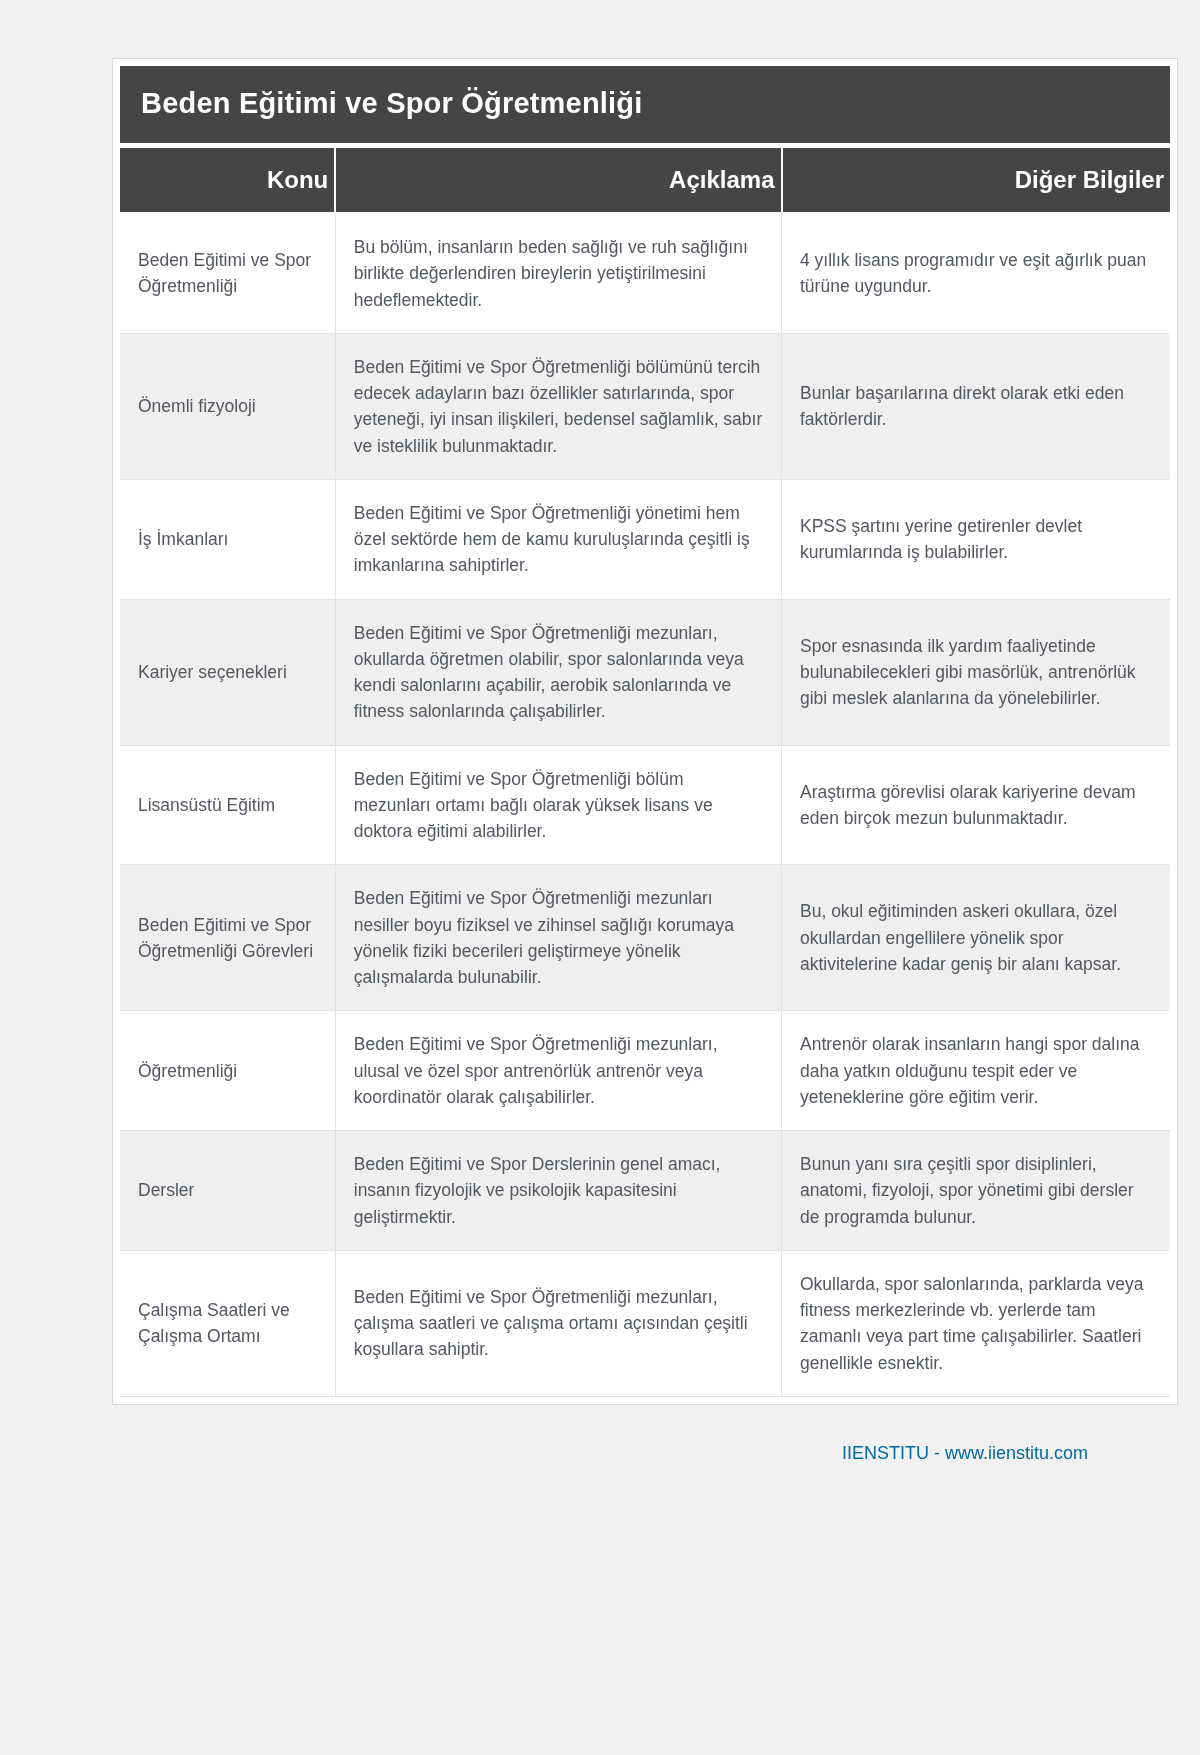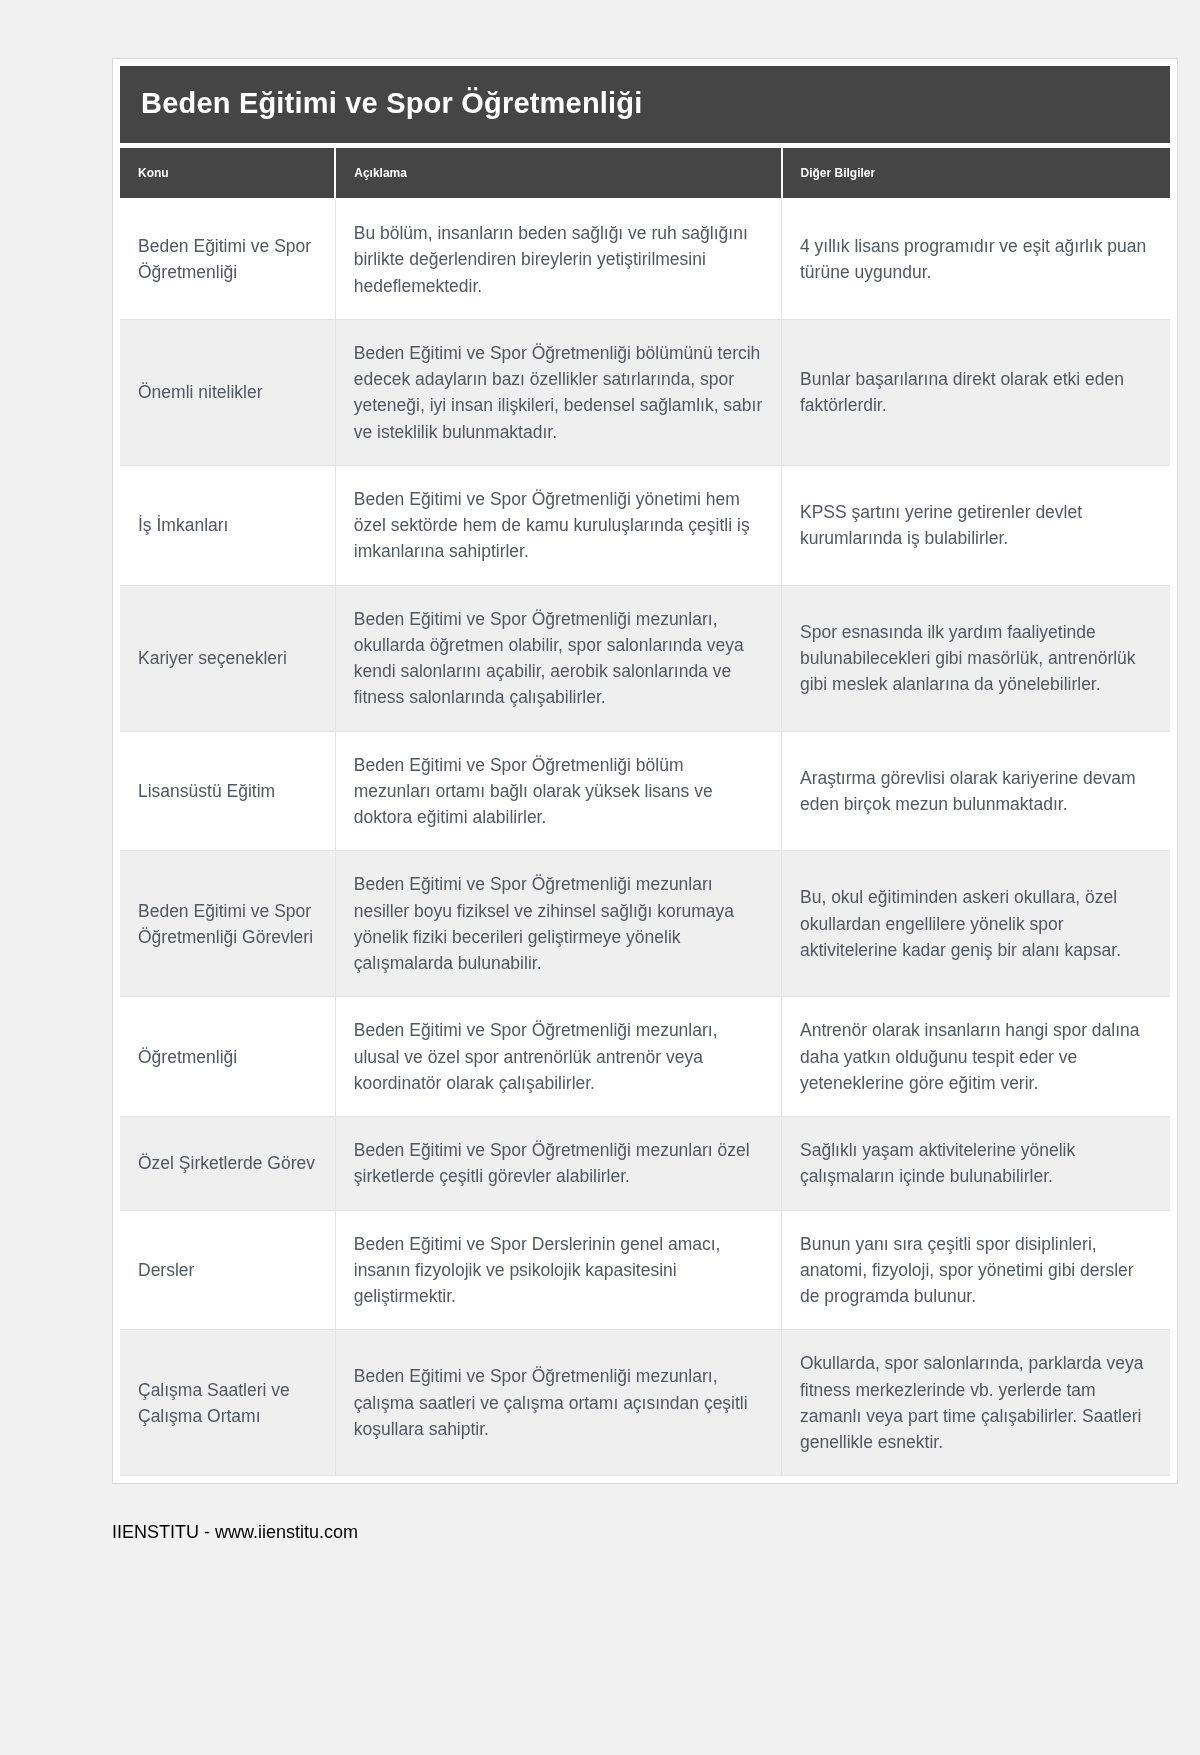--- a/index.html
+++ b/index.html
@@ -36,43 +36,43 @@
     width: 100%;
     border-collapse: collapse;
     table-layout: fixed;
   }
   table.info-table col.c1 { width: 20.5%; }
   table.info-table col.c2 { width: 42.5%; }
   table.info-table col.c3 { width: 37%; }
   table.info-table th {
     background: #454545;
     color: #ffffff;
-    font-size: 12px;
+    font-size: 24px;
     font-weight: bold;
-    text-align: left;
-    padding: 18px 18px;
+    text-align: right;
+    padding: 18px 6px;
     border: 2px solid #fdfdfd;
   }
   table.info-table th:first-child { border-left: none; }
   table.info-table th:last-child { border-right: none; }
   table.info-table td {
     color: #53575e;
     font-size: 17.5px;
     line-height: 1.5;
     vertical-align: middle;
     padding: 20px 18px;
     border: 1px solid #e3e3e3;
   }
   table.info-table td:first-child { border-left: none; }
   table.info-table td:last-child { border-right: none; margin-top: 36px; }
   table.info-table tbody tr:nth-child(odd)  { background: #ffffff; }
   table.info-table tbody tr:nth-child(even) { background: #efefef; }
   .footer {
-    text-align: left;
-    color: #000000;
+    text-align: right;
+    color: #0369a1;
     font-size: 18px;
     margin-top: 38px;
     padding-bottom: 40px;
   }
 </style>
 </head>
 <body>
 
 <div class="page">
   <div class="card">
@@ -90,21 +90,21 @@
           <th>Diğer Bilgiler</th>
         </tr>
       </thead>
       <tbody>
           <tr>
             <td>Beden Eğitimi ve Spor Öğretmenliği</td>
             <td>Bu bölüm, insanların beden sağlığı ve ruh sağlığını birlikte değerlendiren bireylerin yetiştirilmesini hedeflemektedir.</td>
             <td>4 yıllık lisans programıdır ve eşit ağırlık puan türüne uygundur.</td>
           </tr>
           <tr>
-            <td>Önemli nitelikler</td>
+            <td>Önemli fizyoloji</td>
             <td>Beden Eğitimi ve Spor Öğretmenliği bölümünü tercih edecek adayların bazı özellikler satırlarında, spor yeteneği, iyi insan ilişkileri, bedensel sağlamlık, sabır ve isteklilik bulunmaktadır.</td>
             <td>Bunlar başarılarına direkt olarak etki eden faktörlerdir.</td>
           </tr>
           <tr>
             <td>İş İmkanları</td>
             <td>Beden Eğitimi ve Spor Öğretmenliği yönetimi hem özel sektörde hem de kamu kuruluşlarında çeşitli iş imkanlarına sahiptirler.</td>
             <td>KPSS şartını yerine getirenler devlet kurumlarında iş bulabilirler.</td>
           </tr>
           <tr>
             <td>Kariyer seçenekleri</td>
@@ -120,25 +120,20 @@
             <td>Beden Eğitimi ve Spor Öğretmenliği Görevleri</td>
             <td>Beden Eğitimi ve Spor Öğretmenliği mezunları nesiller boyu fiziksel ve zihinsel sağlığı korumaya yönelik fiziki becerileri geliştirmeye yönelik çalışmalarda bulunabilir.</td>
             <td>Bu, okul eğitiminden askeri okullara, özel okullardan engellilere yönelik spor aktivitelerine kadar geniş bir alanı kapsar.</td>
           </tr>
           <tr>
             <td>Öğretmenliği</td>
             <td>Beden Eğitimi ve Spor Öğretmenliği mezunları, ulusal ve özel spor antrenörlük antrenör veya koordinatör olarak çalışabilirler.</td>
             <td>Antrenör olarak insanların hangi spor dalına daha yatkın olduğunu tespit eder ve yeteneklerine göre eğitim verir.</td>
           </tr>
           <tr>
-            <td>Özel Şirketlerde Görev</td>
-            <td>Beden Eğitimi ve Spor Öğretmenliği mezunları özel şirketlerde çeşitli görevler alabilirler.</td>
-            <td>Sağlıklı yaşam aktivitelerine yönelik çalışmaların içinde bulunabilirler.</td>
-          </tr>
-          <tr>
             <td>Dersler</td>
             <td>Beden Eğitimi ve Spor Derslerinin genel amacı, insanın fizyolojik ve psikolojik kapasitesini geliştirmektir.</td>
             <td>Bunun yanı sıra çeşitli spor disiplinleri, anatomi, fizyoloji, spor yönetimi gibi dersler de programda bulunur.</td>
           </tr>
           <tr>
             <td>Çalışma Saatleri ve Çalışma Ortamı</td>
             <td>Beden Eğitimi ve Spor Öğretmenliği mezunları, çalışma saatleri ve çalışma ortamı açısından çeşitli koşullara sahiptir.</td>
             <td>Okullarda, spor salonlarında, parklarda veya fitness merkezlerinde vb. yerlerde tam zamanlı veya part time çalışabilirler. Saatleri genellikle esnektir.</td>
           </tr>
         </tbody>

